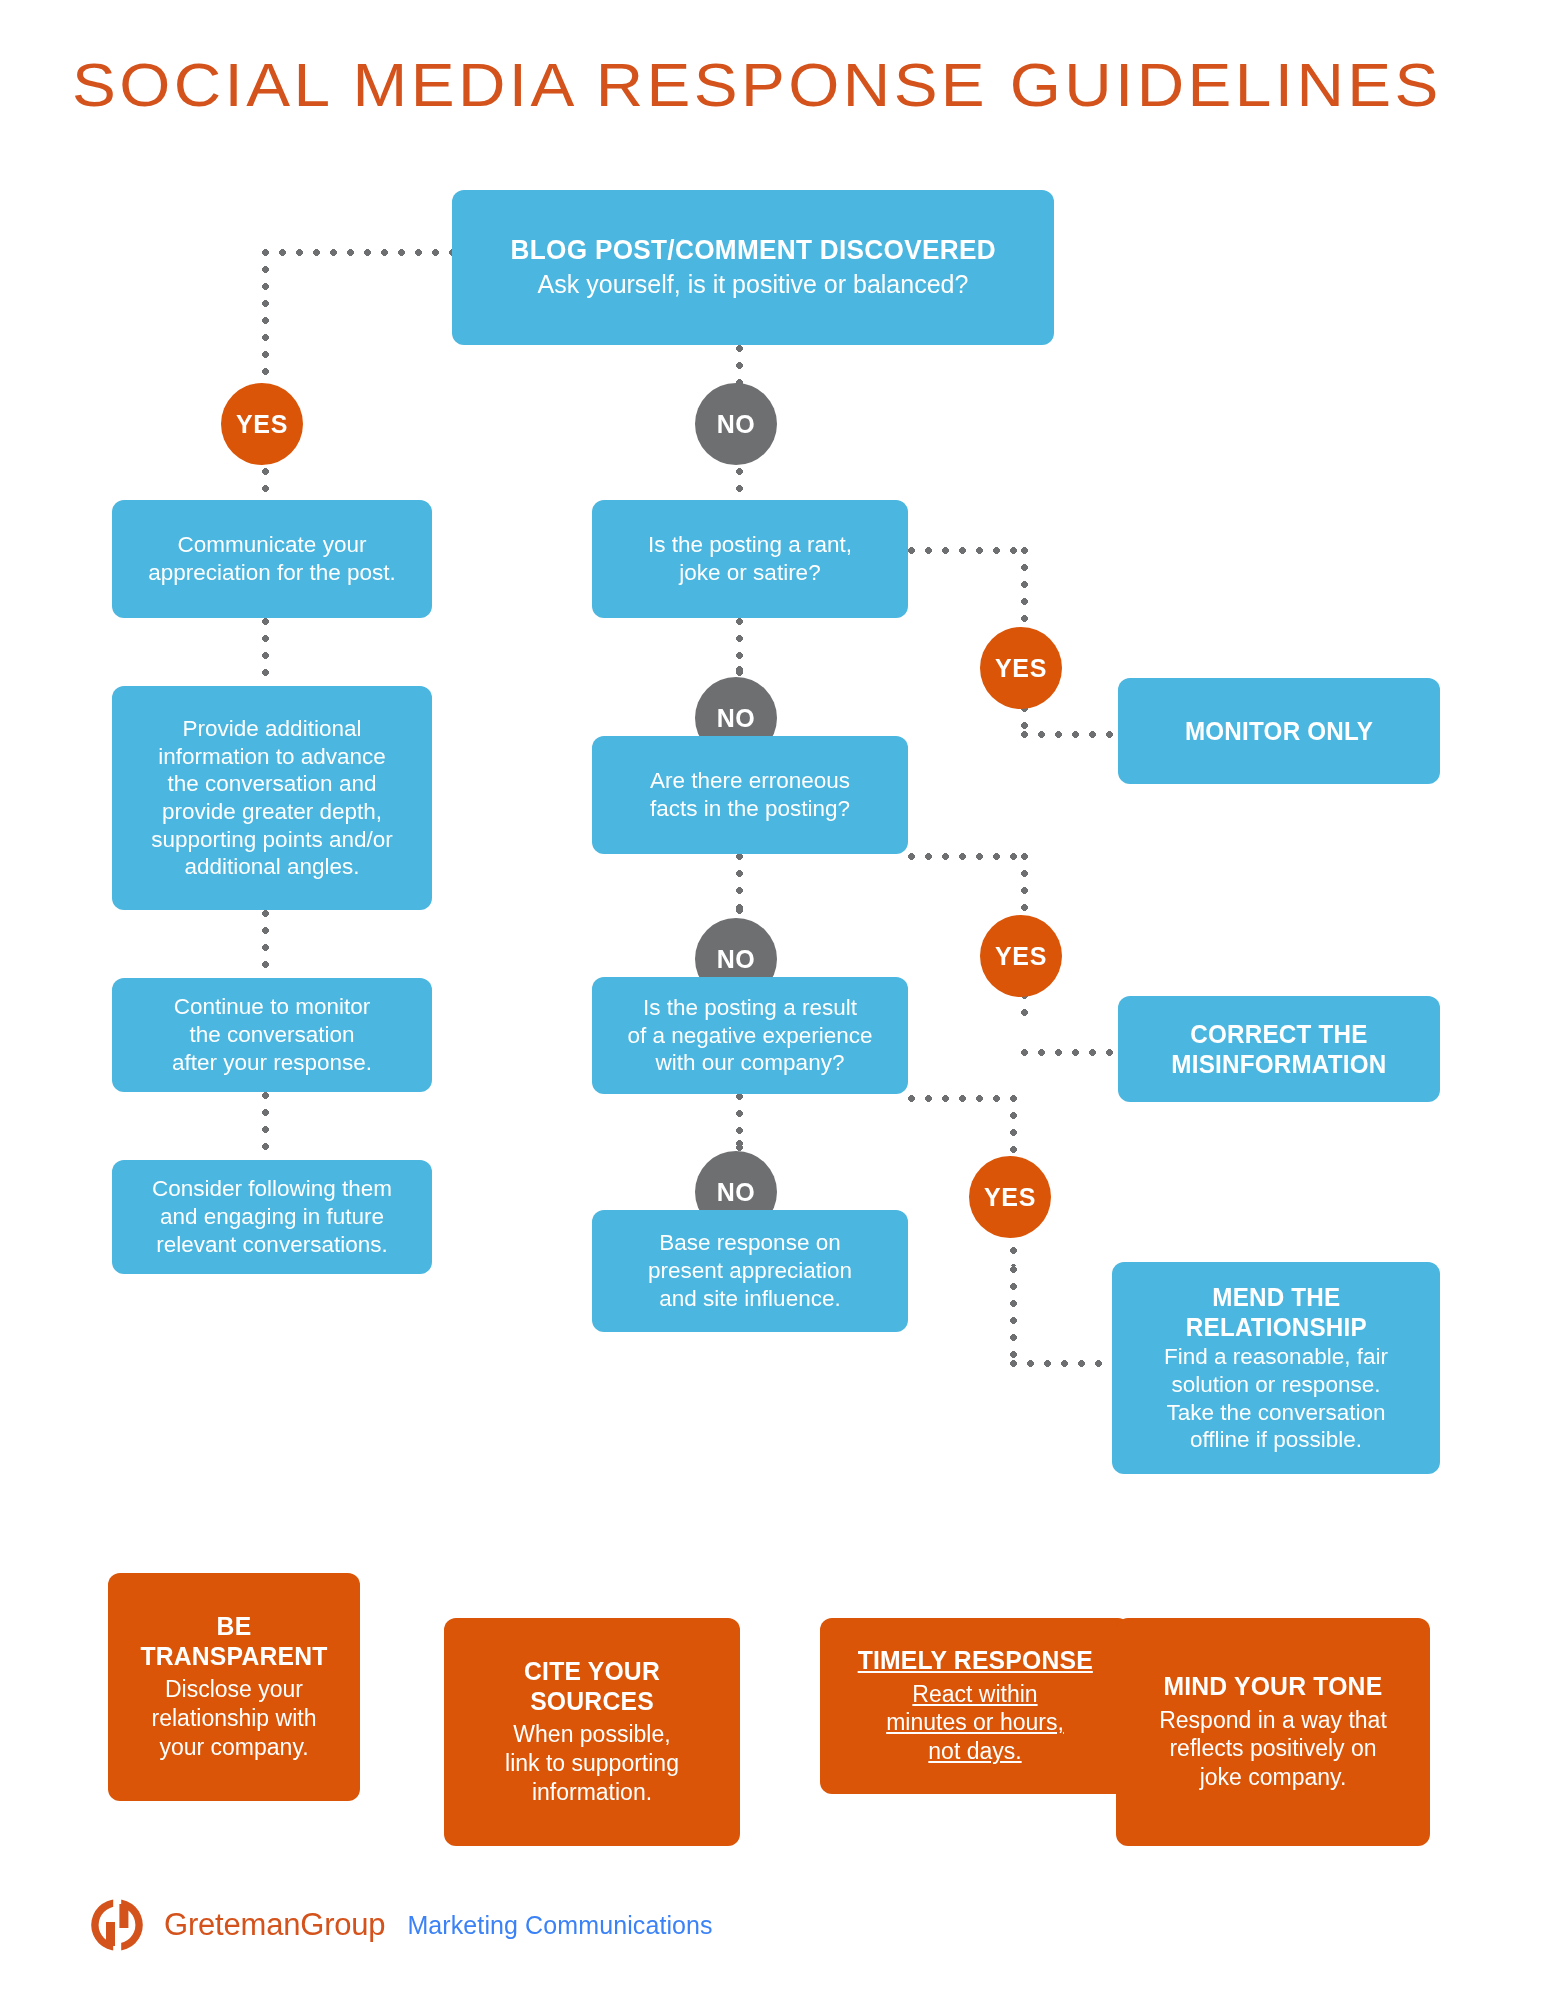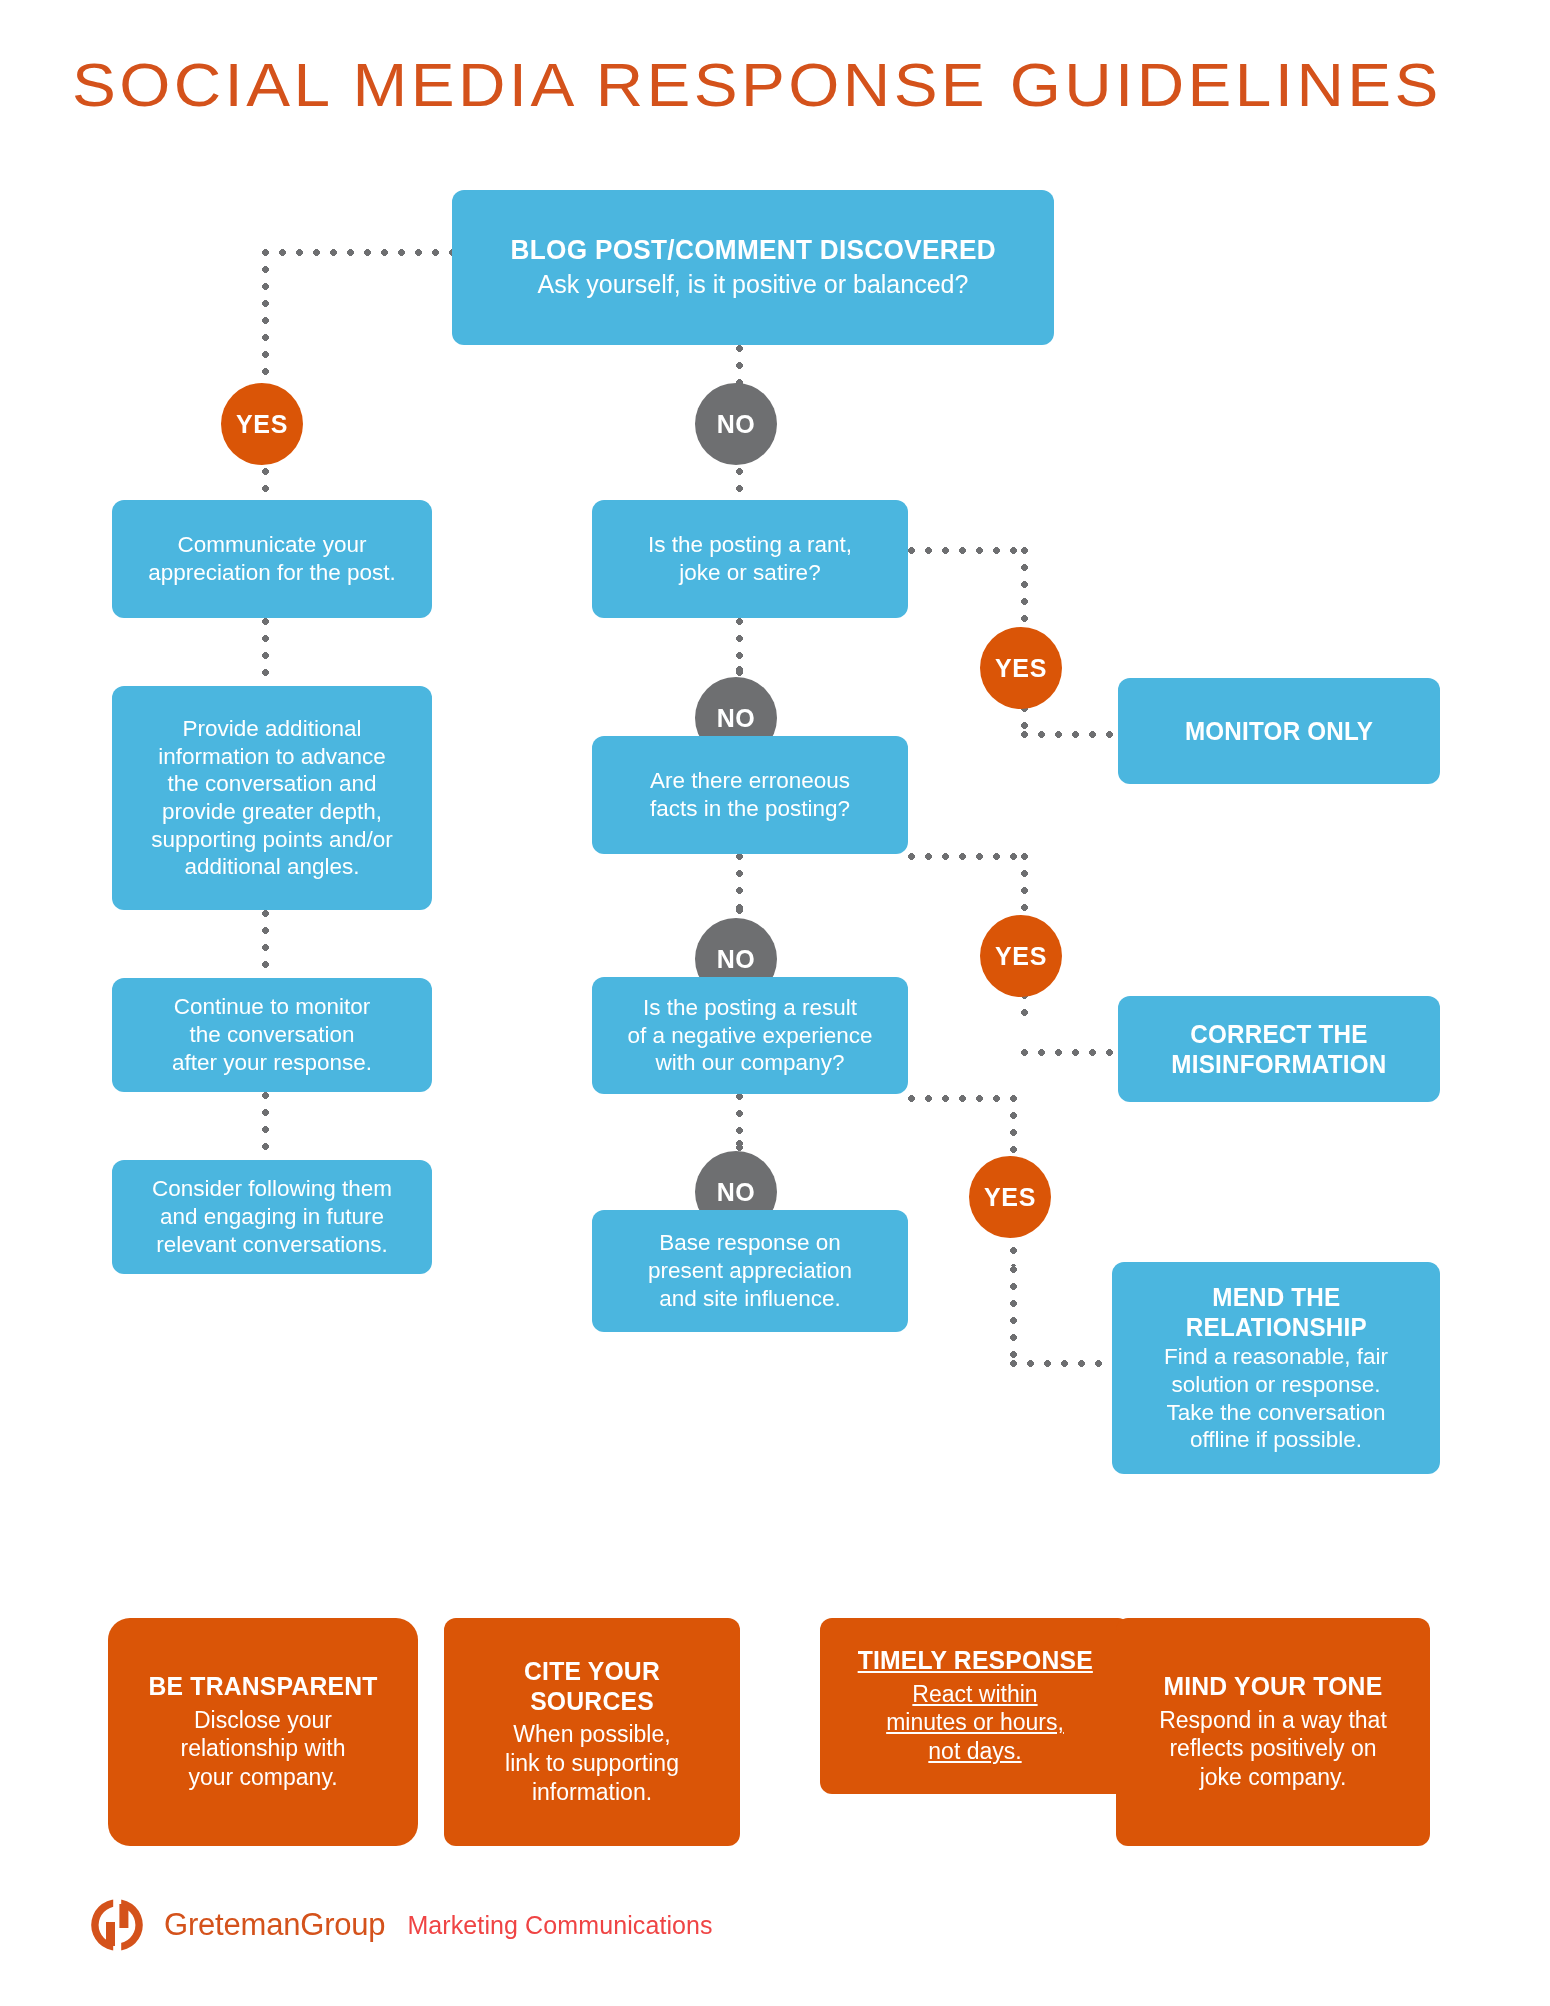--- a/index.html
+++ b/index.html
@@ -73,21 +73,21 @@
 
   
   .footer{position:absolute;left:88px;top:1896px;display:flex;align-items:center;}
   .logo-mark{width:58px;height:58px;position:relative;flex:0 0 auto;}
   .logo-name{
     margin-left:18px;font-size:31px;color:#D4521B;letter-spacing:-.2px;
     font-family:"Liberation Sans","DejaVu Sans",sans-serif;font-weight:400;
     white-space:nowrap;
   }
   .logo-tag{
-    margin-left:22px;font-size:25px;color:#ef4444;letter-spacing:.1px;
+    margin-left:22px;font-size:25px;color:#3b82f6;letter-spacing:.1px;
     font-family:"Liberation Sans","DejaVu Sans",sans-serif;font-weight:400;
     white-space:nowrap;
   }
 </style>
 </head>
 <body>
 
 <div class="stage">
 
   <div class="title">SOCIAL MEDIA RESPONSE GUIDELINES</div>
@@ -228,21 +228,21 @@
 
   <div class="node blue outcome" style="left:1112px;top:1262px;width:328px;height:212px;">
     <div class="hd" style="white-space:pre-line;">MEND THE
 RELATIONSHIP</div>
     <div class="bd" style="white-space:pre-line;">Find a reasonable, fair
 solution or response.
 Take the conversation
 offline if possible.</div>
   </div>
 
-  <div class="node orange tip" style="left:108px;top:1618px;width:310px;height:228px;border-radius:22px;">
+  <div class="node orange tip" style="left:108px;top:1573px;width:252px;height:228px;">
     <div class="hd">BE TRANSPARENT</div>
     <div class="bd" style="white-space:pre-line;">Disclose your
 relationship with
 your company.</div>
   </div>
 
   <div class="node orange tip" style="left:444px;top:1618px;width:296px;height:228px;">
     <div class="hd">CITE YOUR SOURCES</div>
     <div class="bd" style="white-space:pre-line;">When possible,
 link to supporting

